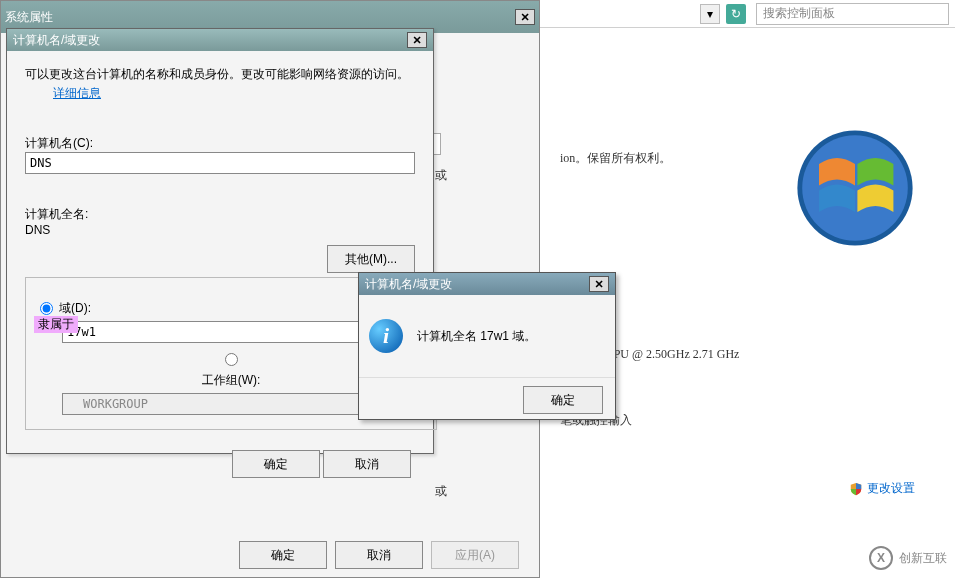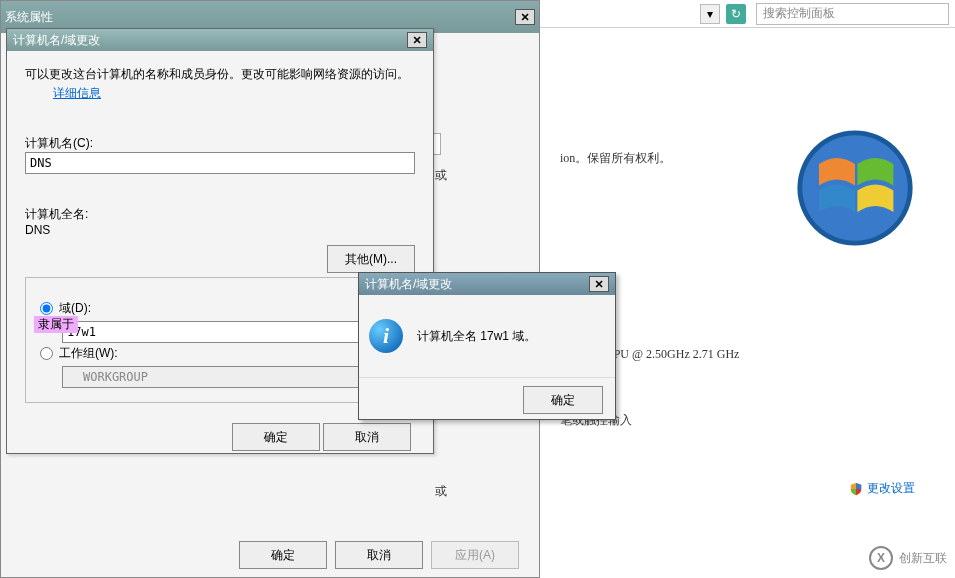--- a/index.html
+++ b/index.html
@@ -135,21 +135,21 @@
 
     <span class="btn other-btn">其他(M)...</span>
 
     <fieldset class="groupbox">
       <span class="legend">隶属于</span>
       <div class="radio-row">
         <input type="radio" name="member" checked="" style="">
         <span>域(D):</span>
       </div>
       <input class="input radio-input-indent" value="17w1" style="">
-      <div class="radio-row" style="margin-top:2px;">
+      <div class="radio-row" style="margin-top:10px;flex-direction:column;">
         <input type="radio" name="member" style="">
         <span>工作组(W):</span>
       </div>
       <input class="input dis radio-input-indent" disabled="" value="WORKGROUP" style="">
     </fieldset>
 
     <div class="dc-footer">
       <span class="btn">确定</span>
       <span class="btn">取消</span>
     </div>

